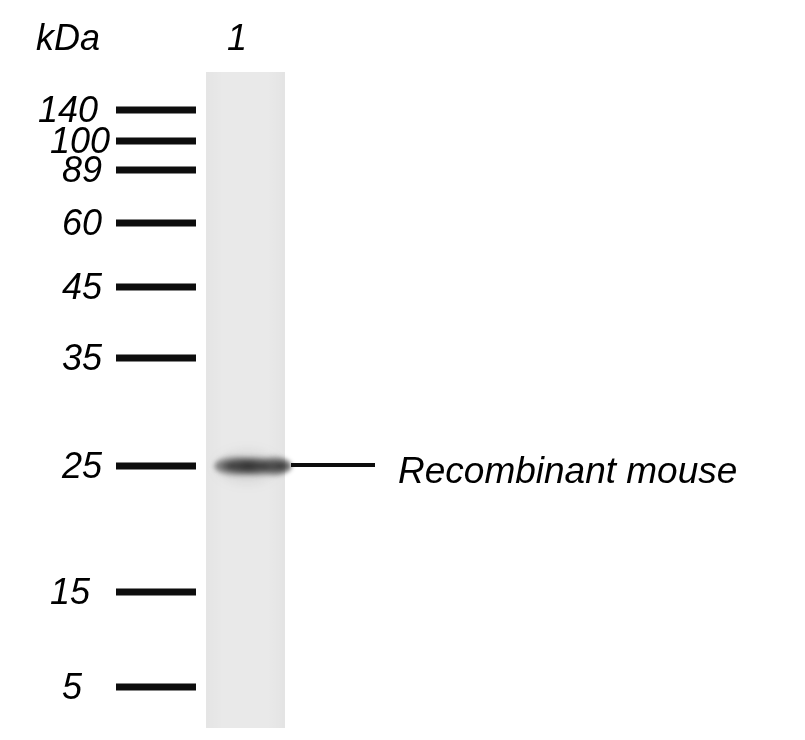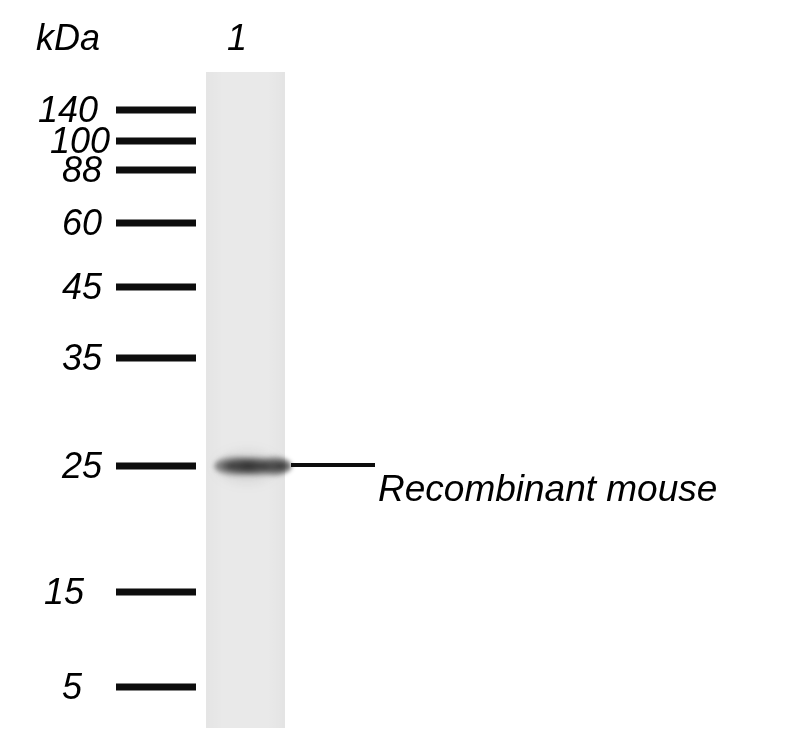--- a/index.html
+++ b/index.html
@@ -116,27 +116,26 @@
   #annotation-leader {
     position: absolute;
     left: 291px;
     top: 463px;
     width: 84px;
     height: 4px;
     background: #0d0d0d;
   }
   #annotation-text {
     position: absolute;
-    left: 378px;
+    left: 398px;
     top: 446px;
     color: #000000;
     font-size: 37px;
     line-height: 50px;
     white-space: nowrap;
-    margin-top: 18px;
   }
   #annotation-text .ann-line { display: block; }
 </style>
 </head>
 <body>
 
 <div id="figure">
 
   <div class="hdr" id="kda-label">kDa</div>
 
@@ -148,21 +147,21 @@
       <span class="marker-label" style="left:38px">140</span>
       <span class="marker-dash"></span>
     </div>
 
     <div class="marker" style="top:141px">
       <span class="marker-label" style="left:50px">100</span>
       <span class="marker-dash"></span>
     </div>
 
     <div class="marker" style="top:170px">
-      <span class="marker-label" style="left:62px">88</span>
+      <span class="marker-label" style="left:62px">89</span>
       <span class="marker-dash"></span>
     </div>
 
     <div class="marker" style="top:223px">
       <span class="marker-label" style="left:62px">60</span>
       <span class="marker-dash"></span>
     </div>
 
     <div class="marker" style="top:287px">
       <span class="marker-label" style="left:62px">45</span>
@@ -173,21 +172,21 @@
       <span class="marker-label" style="left:62px">35</span>
       <span class="marker-dash"></span>
     </div>
 
     <div class="marker" style="top:466px">
       <span class="marker-label" style="left:62px">25</span>
       <span class="marker-dash"></span>
     </div>
 
     <div class="marker" style="top:592px">
-      <span class="marker-label" style="left:44px">15</span>
+      <span class="marker-label" style="left:50px">15</span>
       <span class="marker-dash"></span>
     </div>
 
     <div class="marker" style="top:687px">
       <span class="marker-label" style="left:62px">5</span>
       <span class="marker-dash"></span>
     </div>
 
   </div>
 

